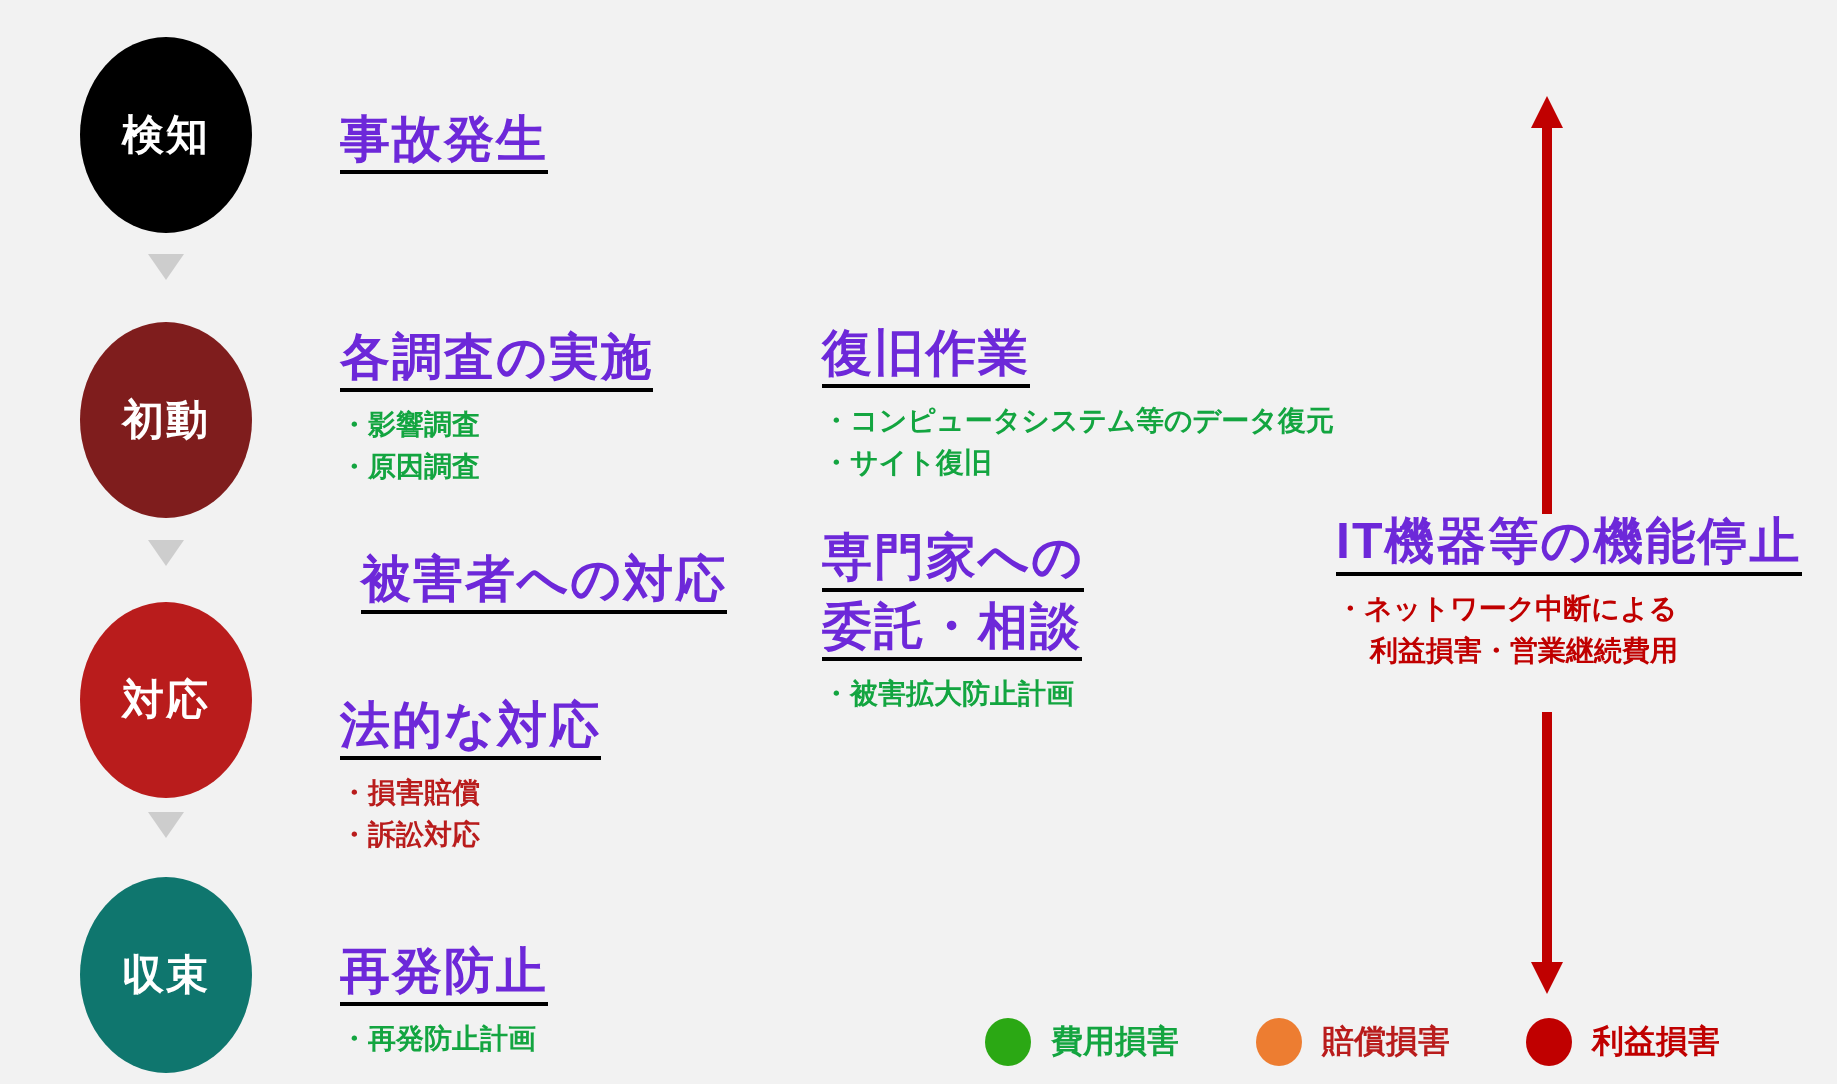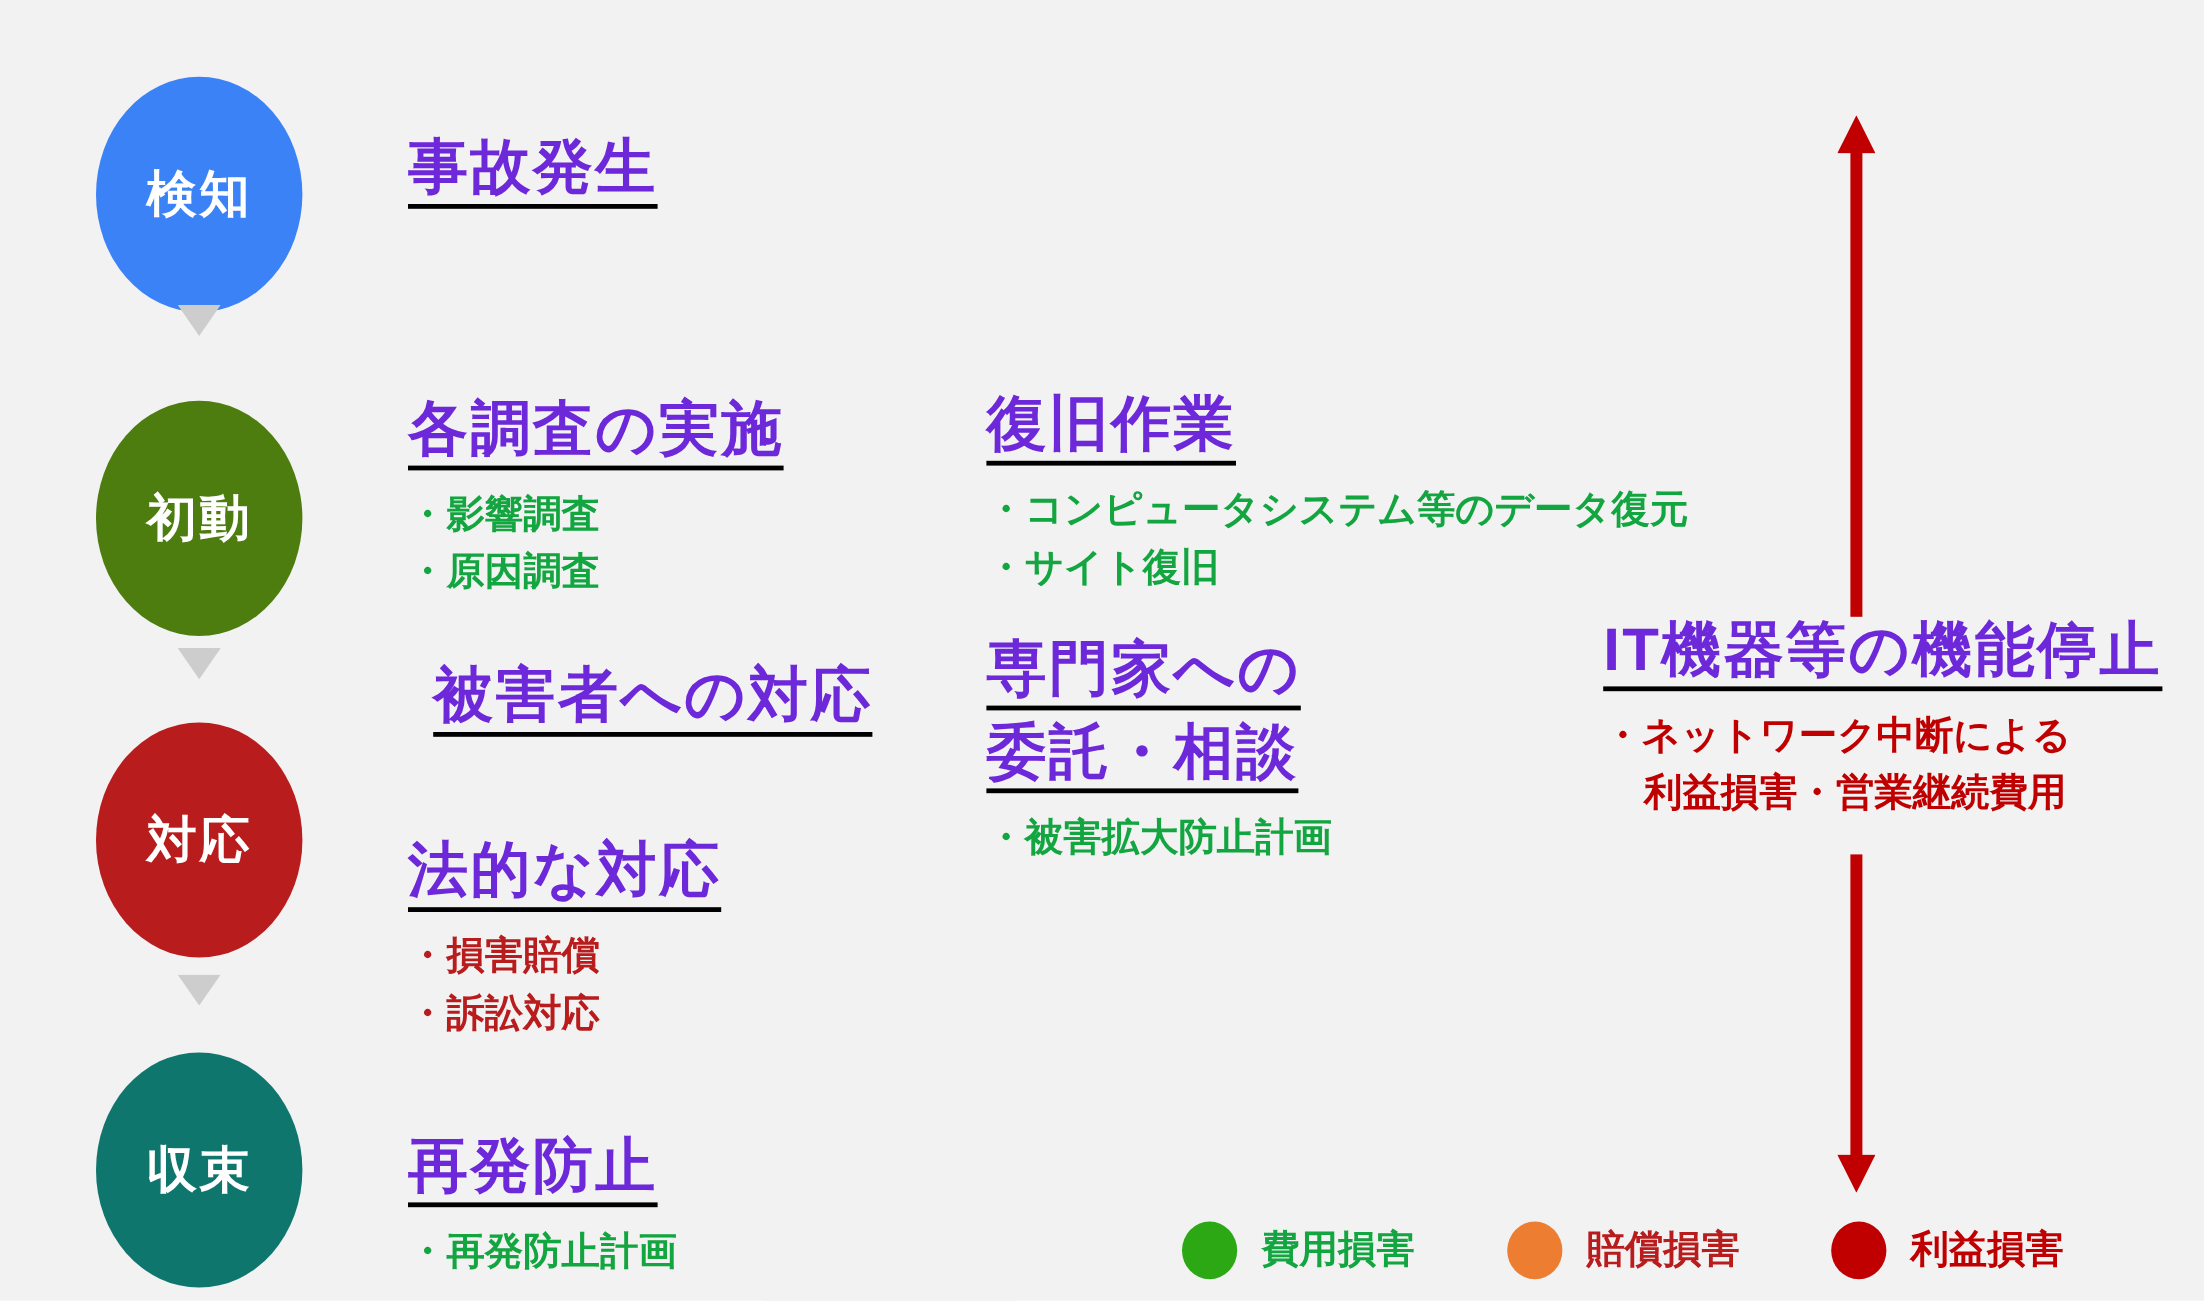--- a/index.html
+++ b/index.html
@@ -2,22 +2,22 @@
 <html lang="ja"><head>
 <meta charset="utf-8">
 <style>
   html,body{margin:0;padding:0;}
   body{font-family:"Liberation Sans","DejaVu Sans",sans-serif;}
   .canvas{position:relative;width:1837px;height:1084px;background:#f2f2f2;overflow:hidden;}
 
   
   .circle{position:absolute;left:80px;width:172px;height:196px;border-radius:50%;
           display:flex;align-items:center;justify-content:center;}
-  .c1{top:64px;background:#3b82f6;}
-  .c2{top:334px;background:#4d7c0f;}
+  .c1{top:37px;background:#000000;}
+  .c2{top:322px;background:#7f1d1d;}
   .c3{top:602px;background:#b91c1c;}
   .c4{top:877px;background:#0f766e;}
   .circle-label{color:#ffffff;font-size:42px;font-weight:bold;letter-spacing:2px;}
 
   
   .tri{position:absolute;left:148px;width:36px;height:26px;background:#CDCDCD;
        clip-path:polygon(50% 100%,0 0,100% 0);}
   .t1{top:254px;} .t2{top:540px;} .t3{top:812px;}
 
   
@@ -28,21 +28,21 @@
   .s-victims{left:340px;top:552px;margin-left:21px;}
   .s-experts{left:822px;top:530px;}
   .s-legal{left:340px;top:698px;}
   .s-it{left:1336px;top:514px;}
   .s-prevention{left:340px;top:944px;}
 
   .heading{display:inline-block;font-size:50px;line-height:1.1;font-weight:bold;color:#6d28d9;
            letter-spacing:2px;border-bottom:4px solid #000000;padding-bottom:3px;white-space:nowrap;}
   .heading2{display:block;margin-top:7px;}
   .heading2 .heading{margin:0;}
-  .items{margin-top:12px;font-size:32px;font-weight:bold;line-height:1.5;}
+  .items{margin-top:12px;font-size:28px;font-weight:bold;line-height:1.5;}
   .item{white-space:nowrap;}
   .item.indent{padding-left:34px;}
   .green{color:#13A540;}
   .orange{color:#b91c1c;}
   .red{color:#C00000;}
 
   
   .arrow-line{position:absolute;left:1542px;width:10px;background:#C00000;}
   .al1{top:126px;height:388px;}
   .al2{top:712px;height:256px;}

